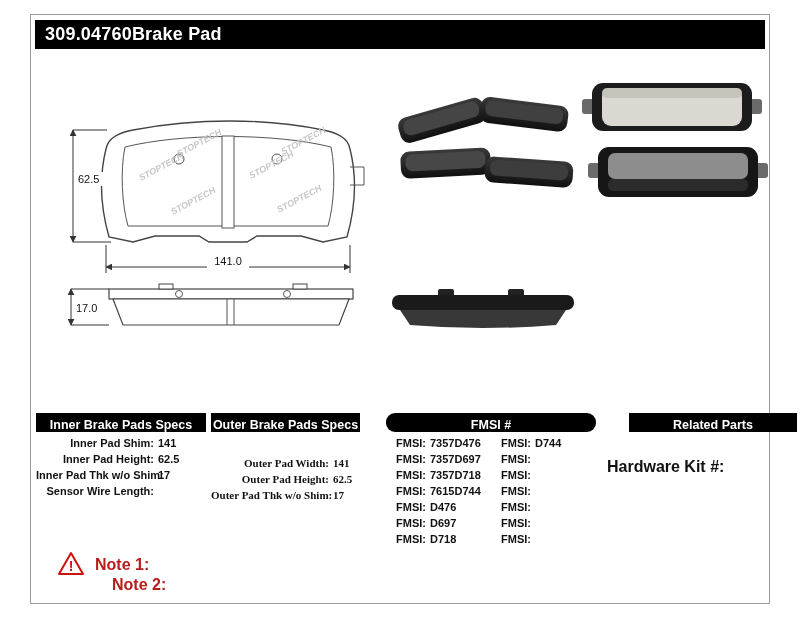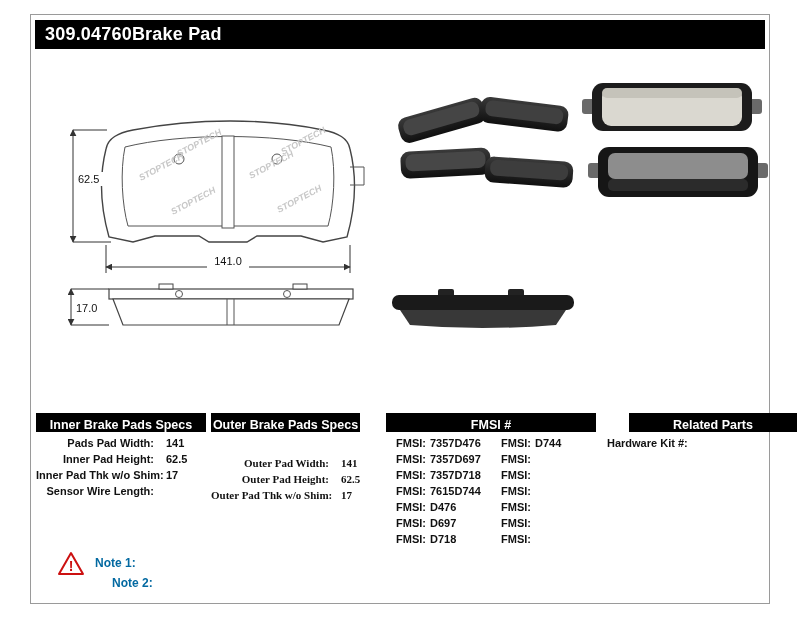--- a/index.html
+++ b/index.html
@@ -19,27 +19,27 @@
     letter-spacing:.2px;
   }
   .tbl-header{
     position:absolute;height:19px;background:#000;color:#fff;font-weight:bold;
     font-size:12.5px;display:flex;align-items:flex-end;justify-content:center;
     box-sizing:border-box;
   }
   .spec-rows{position:absolute;font-size:11px;font-weight:bold;color:#111;}
   .spec-row{display:flex;height:16px;align-items:center;}
   .spec-label{width:118px;text-align:right;padding-right:4px;white-space:nowrap;}
-  .spec-value{text-align:left;white-space:nowrap;margin-left:8px;}
+  .spec-value{text-align:left;white-space:nowrap;}
   .fmsi-row{display:flex;height:16px;align-items:center;}
   .fmsi-half{display:flex;width:105px;}
   .fmsi-label{width:40px;text-align:right;padding-right:4px;}
   .fmsi-value{white-space:nowrap;text-align:center;}
-  .related-row{display:flex;height:16px;align-items:center;padding-left:6px;font-size:11px;font-weight:bold;}
-  .note-label{position:absolute;font-size:12px;font-weight:bold;color:#0369a1;}
+  .related-row{display:flex;height:16px;align-items:center;padding-left:6px;font-size:16px;font-weight:bold;margin-top:24px;}
+  .note-label{position:absolute;font-size:16px;font-weight:bold;color:#b91c1c;}
 </style>
 </head>
 <body>
 
 <div class="sheet">
 
   <div class="header-bar">
     <span>309.04760</span>
     <span>Brake Pad</span>
   </div>
@@ -156,21 +156,21 @@
     <rect x="122" y="10" width="16" height="8" rx="2" fill="#222"></rect>
     <rect x="6" y="16" width="182" height="15" rx="7" fill="#1a1a1a"></rect>
     <path d="M14,31 L180,31 L170,46 Q96,52 24,46 Z" fill="#383838"></path>
   </svg>
 
   <div class="tbl-header" style="left:5px;top:398px;width:170px;">
     <span>Inner Brake Pads Specs</span>
   </div>
   <div class="spec-rows" style="left:5px;top:420px;width:170px;">
     <div class="spec-row">
-      <span class="spec-label">Pads Pad Width:</span>
+      <span class="spec-label">Inner Pad Shim:</span>
       <span class="spec-value">141</span>
     </div>
     <div class="spec-row">
       <span class="spec-label">Inner Pad Height:</span>
       <span class="spec-value">62.5</span>
     </div>
     <div class="spec-row">
       <span class="spec-label">Inner Pad Thk w/o Shim:</span>
       <span class="spec-value">17</span>
     </div>
@@ -191,21 +191,21 @@
     <div class="spec-row">
       <span class="spec-label">Outer Pad Height:</span>
       <span class="spec-value">62.5</span>
     </div>
     <div class="spec-row">
       <span class="spec-label">Outer Pad Thk w/o Shim:</span>
       <span class="spec-value">17</span>
     </div>
   </div>
 
-  <div class="tbl-header" style="left:355px;top:398px;width:210px;">
+  <div class="tbl-header" style="left:355px;top:398px;width:210px;border-radius:9px;">
     <span>FMSI #</span>
   </div>
   <div class="spec-rows" style="left:355px;top:420px;width:210px;">
     <div class="fmsi-row">
       <span class="fmsi-half">
           <span class="fmsi-label">FMSI:</span>
           <span class="fmsi-value">7357D476</span>
         </span>
       <span class="fmsi-half">
           <span class="fmsi-label">FMSI:</span>

